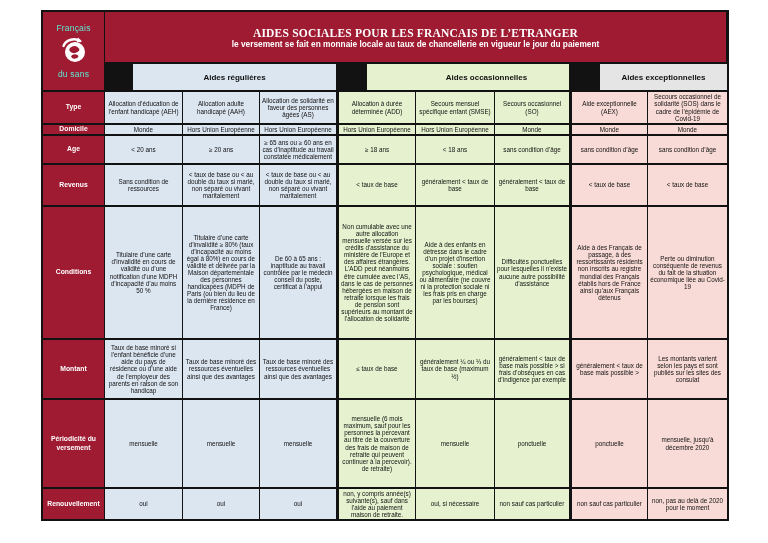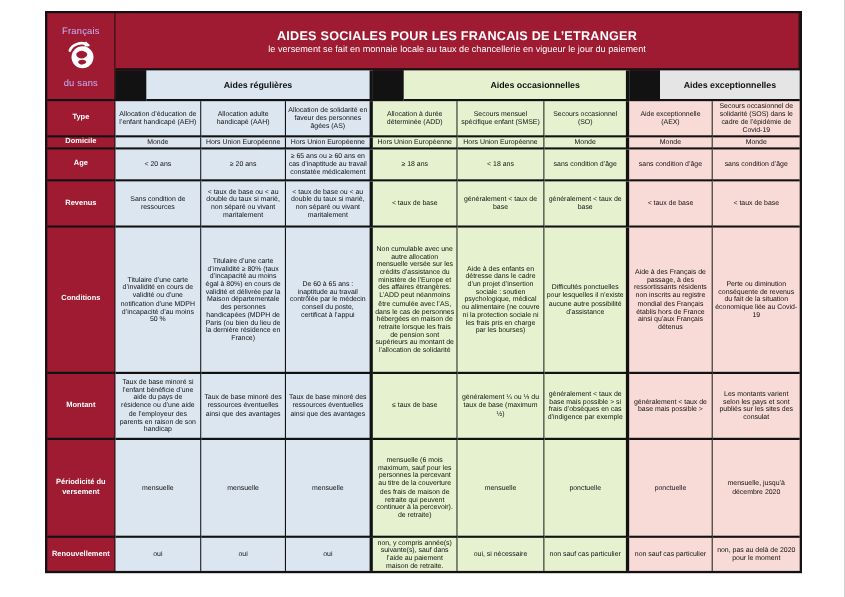--- a/index.html
+++ b/index.html
@@ -29,39 +29,39 @@
     text-align: center;
     overflow: hidden;
   }
   #grid > div:nth-last-child(-n+9) { border-bottom: none; }
 
   .logo {
     grid-column: 1; grid-row: 1 / 3;
     background: #9e1b32;
     border-right: 2px solid #121212;
     flex-direction: column;
-    color: #c4b5fd;
+    color: #5eead4;
     gap: 1px;
     padding: 3px 1px;
     justify-content: space-between;
   }
   .logo-text { font-size: 8.5px; letter-spacing: .2px; }
 
   .titleband {
     grid-column: 2 / 10; grid-row: 1;
     background: #9e1b32;
     border-bottom: 1px solid #121212;
     border-right: none;
     flex-direction: column;
     justify-content: space-between;
     color: #fff;
     padding: 8px 6px 6px 6px;
   }
-  .doc-title { font-weight: bold; font-size: 11.5px; letter-spacing: .2px; }
-  .doc-subtitle { font-weight: normal; font-size: 8.3px; text-align: right; }
+  .doc-title { font-weight: bold; font-size: 11.5px; letter-spacing: .2px; font-family: Liberation Serif, serif; }
+  .doc-subtitle { font-weight: bold; font-size: 8.3px; text-align: right; }
 
   .ghead { font-weight: bold; font-size: 8px; color: #111; margin-left: 28px; }
   .g0 { grid-column: 2 / span 3; grid-row: 2; background: #dce6f1; border-right: 3px solid #121212 !important; }
   .g1 { grid-column: 5 / span 3; grid-row: 2; background: #e6f2cf; border-right: 3px solid #121212 !important; padding-left: 37px; }
   .g2 { grid-column: 8 / span 2; grid-row: 2; background: #e5e5e5; border-right: none !important; }
 
   .rlabel {
     background: #9e1b32;
     color: #fff;
     font-weight: bold;

